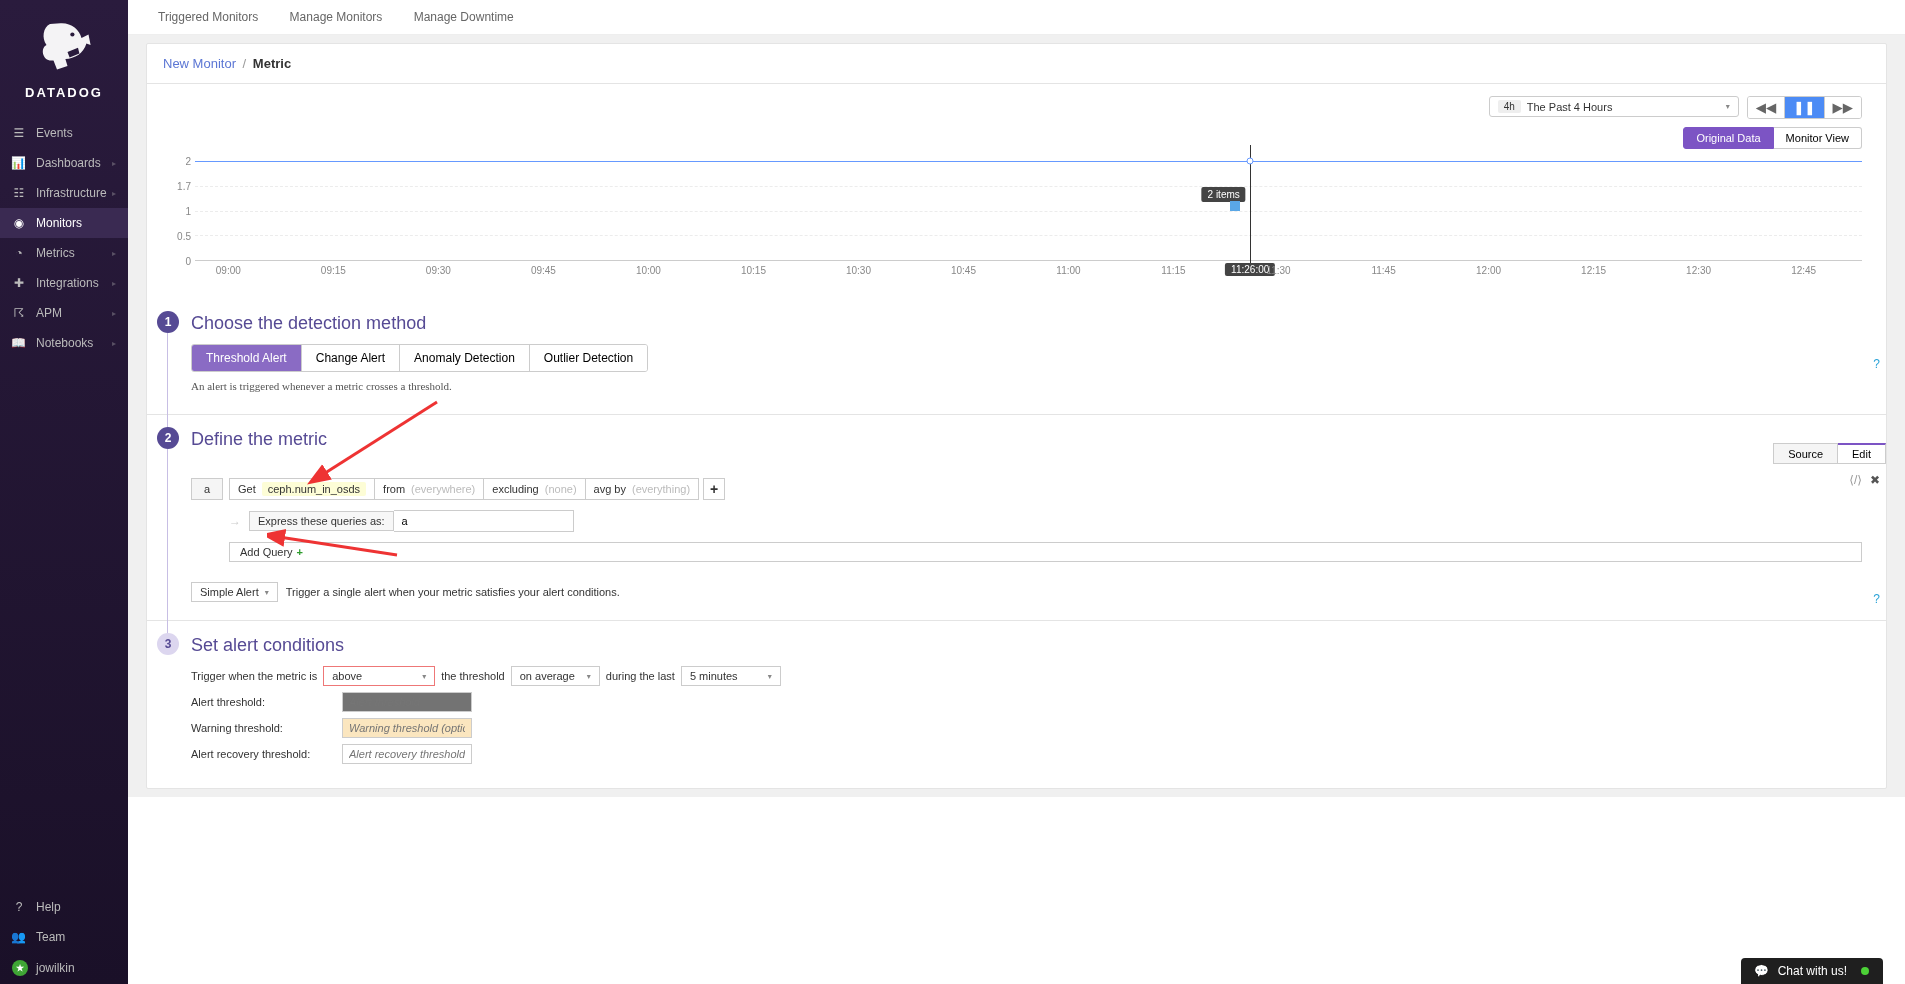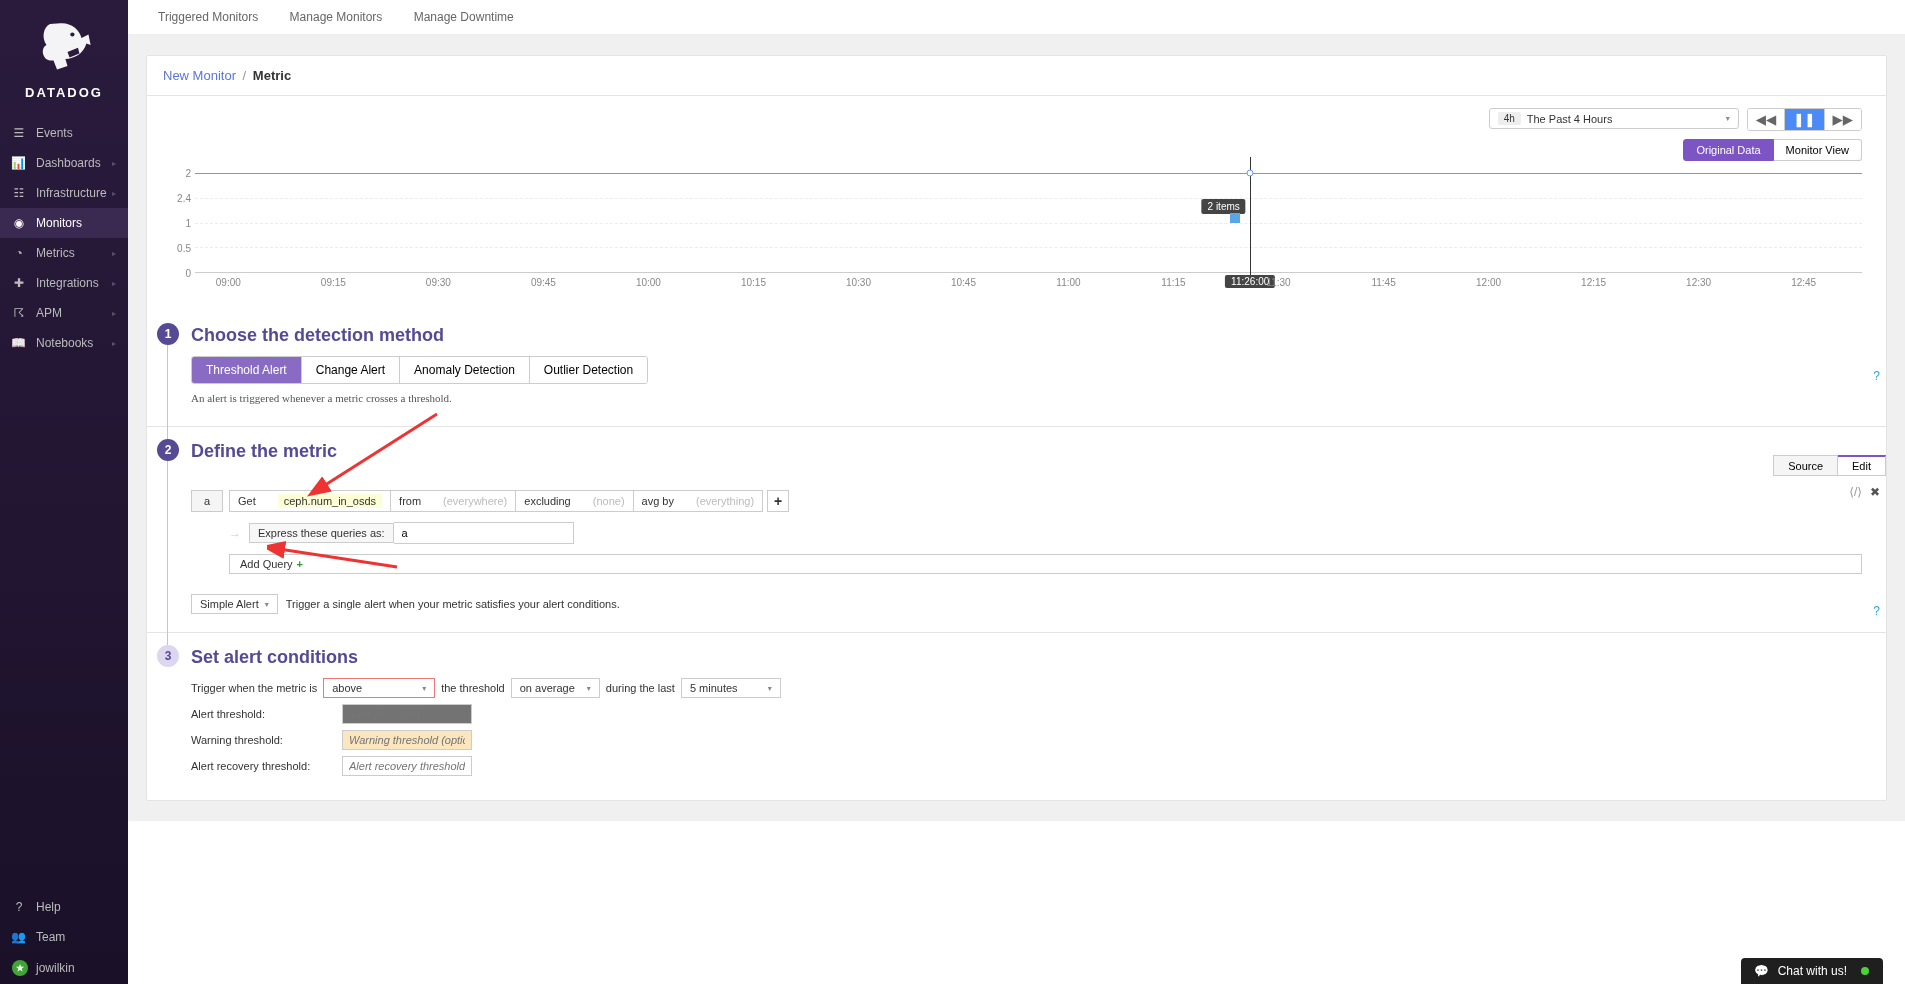--- a/index.html
+++ b/index.html
@@ -18,21 +18,21 @@
 .nav li .chev { margin-left: auto; opacity: .35; font-size: 8px; }
 .sidebar-bottom { margin-top: auto; }
 .sidebar-bottom li { padding: 8px 12px; display: flex; align-items: center; }
 .sidebar-bottom li img, .sidebar-bottom .nav-icon { width: 14px; height: 14px; margin-right: 10px; display:inline-flex; align-items:center; justify-content:center; }
 .avatar { width: 16px; height: 16px; border-radius: 50%; background: #3fa535; margin-right: 8px; display:inline-flex; align-items:center; justify-content:center; color:#fff; font-size:9px; font-weight:bold; }
 
 
 .main { flex: 1; background: #fff; overflow-y: auto; }
 .topnav { background: #fff; border-bottom: 1px solid #eee; padding: 4px 16px; }
 .topnav a { display: inline-block; padding: 6px 14px; color: #666; font-size: 12px; text-decoration: none; }
-.content-wrap { background: #f0f0f0; padding: 20px 18px; }
+.content-wrap { background: #f0f0f0; padding: 8px 18px; }
 .content { background: #fff; border: 1px solid #e4e4e4; border-radius: 2px; }
 
 .breadcrumb { padding: 12px 16px; border-bottom: 1px solid #e4e4e4; font-size: 13px; }
 .breadcrumb a { color: #5b76d4; text-decoration: none; }
 .breadcrumb .sep { color: #999; margin: 0 3px; }
 .breadcrumb .cur { color: #333; font-weight: bold; }
 
 .controls-row { display: flex; justify-content: flex-end; align-items: flex-start; padding: 12px 24px 4px; gap: 8px; }
 .time-select { border: 1px solid #ccc; border-radius: 3px; padding: 3px 8px; font-size: 11px; display: flex; align-items: center; gap: 6px; background:#fff; cursor:pointer; width: 250px; }
 .time-select .tag { background: #eee; padding: 1px 6px; border-radius: 2px; font-size: 10px; }
@@ -62,31 +62,31 @@
 .tooltip-floating { position: absolute; background: #444; color: #fff; font-size: 10px; padding: 2px 6px; border-radius: 2px; transform: translate(-110%, 0); white-space: nowrap; }
 .tooltip-square { position: absolute; width: 10px; height: 10px; background: #5aa7e6; }
 .time-badge { position: absolute; background: #444; color: #fff; font-size: 10px; padding: 1px 6px; border-radius: 2px; transform: translateX(-50%); }
 
 
 .step { padding: 14px 24px 18px 44px; border-bottom: 1px solid #e4e4e4; position: relative; }
 .step:last-child { border-bottom: none; }
 .step-badge { position: absolute; left: 10px; top: 12px; width: 22px; height: 22px; border-radius: 50%; background: #564a94; color: #fff; display: flex; align-items: center; justify-content: center; font-size: 12px; font-weight: bold; }
 .step-badge.light { background: #dcd6ef; color: #564a94; }
 .step-line { position: absolute; left: 20px; top: 34px; bottom: -14px; width: 1px; background: #c7bee4; }
-.step h2 { font-size: 18px; color: #564a94; font-weight: bold; margin-bottom: 10px; }
+.step h2 { font-size: 18px; color: #564a94; font-weight: normal; margin-bottom: 10px; }
 .pill-group { display: flex; border: 1px solid #ccc; border-radius: 3px; overflow: hidden; width: fit-content; margin-bottom: 8px; }
 .pill-group button { border: none; padding: 6px 14px; font-size: 12px; background: #fff; cursor: pointer; }
 .pill-group button + button { border-left: 1px solid #ccc; }
 .pill-group button.active { background: #8a6bc4; color: #ffffff; }
 .desc { font-size: 11px; color: #555; margin-bottom: 4px; font-family: Liberation Serif, serif; }
 .help-icon { position: absolute; right: 6px; color: #2aa3d8; font-size: 12px; cursor: pointer; }
 
 .query-block { display: flex; align-items: center; gap: 0; margin-top: 28px; }
 .query-label { width: 32px; height: 22px; border: 1px solid #ccc; display: flex; align-items: center; justify-content: center; font-size: 11px; background: #f5f5f5; margin-right: 6px; }
-.q-seg { border: 1px solid #ccc; padding: 3px 8px; font-size: 11px; display: flex; align-items: center; gap: 22px; background:#fff; height: 22px; }
+.q-seg { border: 1px solid #ccc; padding: 3px 8px; font-size: 11px; display: flex; align-items: center; gap: 6px; background:#fff; height: 22px; }
 .q-seg + .q-seg { border-left: none; }
 .q-seg .metric { background: #fdfdd6; padding: 1px 6px; border-radius: 2px; color: #333; }
 .q-seg .ph { color: #bbb; }
 .plus-btn { width: 22px; height: 22px; border: 1px solid #ccc; display: flex; align-items: center; justify-content: center; font-size: 14px; font-weight: bold; margin-left: 4px; cursor: pointer; background: #fff; }
 .query-row2 { display: flex; align-items: center; gap: 0; margin-top: 10px; margin-left: 38px; }
 .arrow-sym { color: #ccc; margin-right: 8px; }
 .express-label { border: 1px solid #ccc; padding: 3px 8px; font-size: 11px; background: #f7f7f7; }
 .express-input { border: 1px solid #ccc; border-left: none; padding: 3px 8px; font-size: 11px; width: 180px; height: 22px; }
 .add-query-btn { border: 1px solid #ccc; padding: 3px 10px; font-size: 11px; background: #fff; margin-top: 10px; margin-left: 38px; cursor: pointer; display: flex; align-items: center; gap: 4px; }
 .add-query-btn .plus { color: #2d9c2d; font-weight: bold; }
@@ -213,21 +213,21 @@
         </div>
         <div class="view-toggle">
           <button class="active">Original Data</button>
           <button>Monitor View</button>
         </div>
 
         <div class="chart">
           <div class="chart-inner">
             <div class="y-axis">
               <span style="top:0%">2</span>
-              <span style="top:25%">2.4</span>
+              <span style="top:25%">1.7</span>
               <span style="top:50%">1</span>
               <span style="top:75%">0.5</span>
               <span style="top:100%">0</span>
             </div>
             <div class="plot">
               <div class="grid-line" style="top:25%"></div>
               <div class="grid-line" style="top:50%"></div>
               <div class="grid-line" style="top:75%"></div>
               <div class="data-line"></div>
               <div class="cursor-line" style="left:63.3%"></div>

